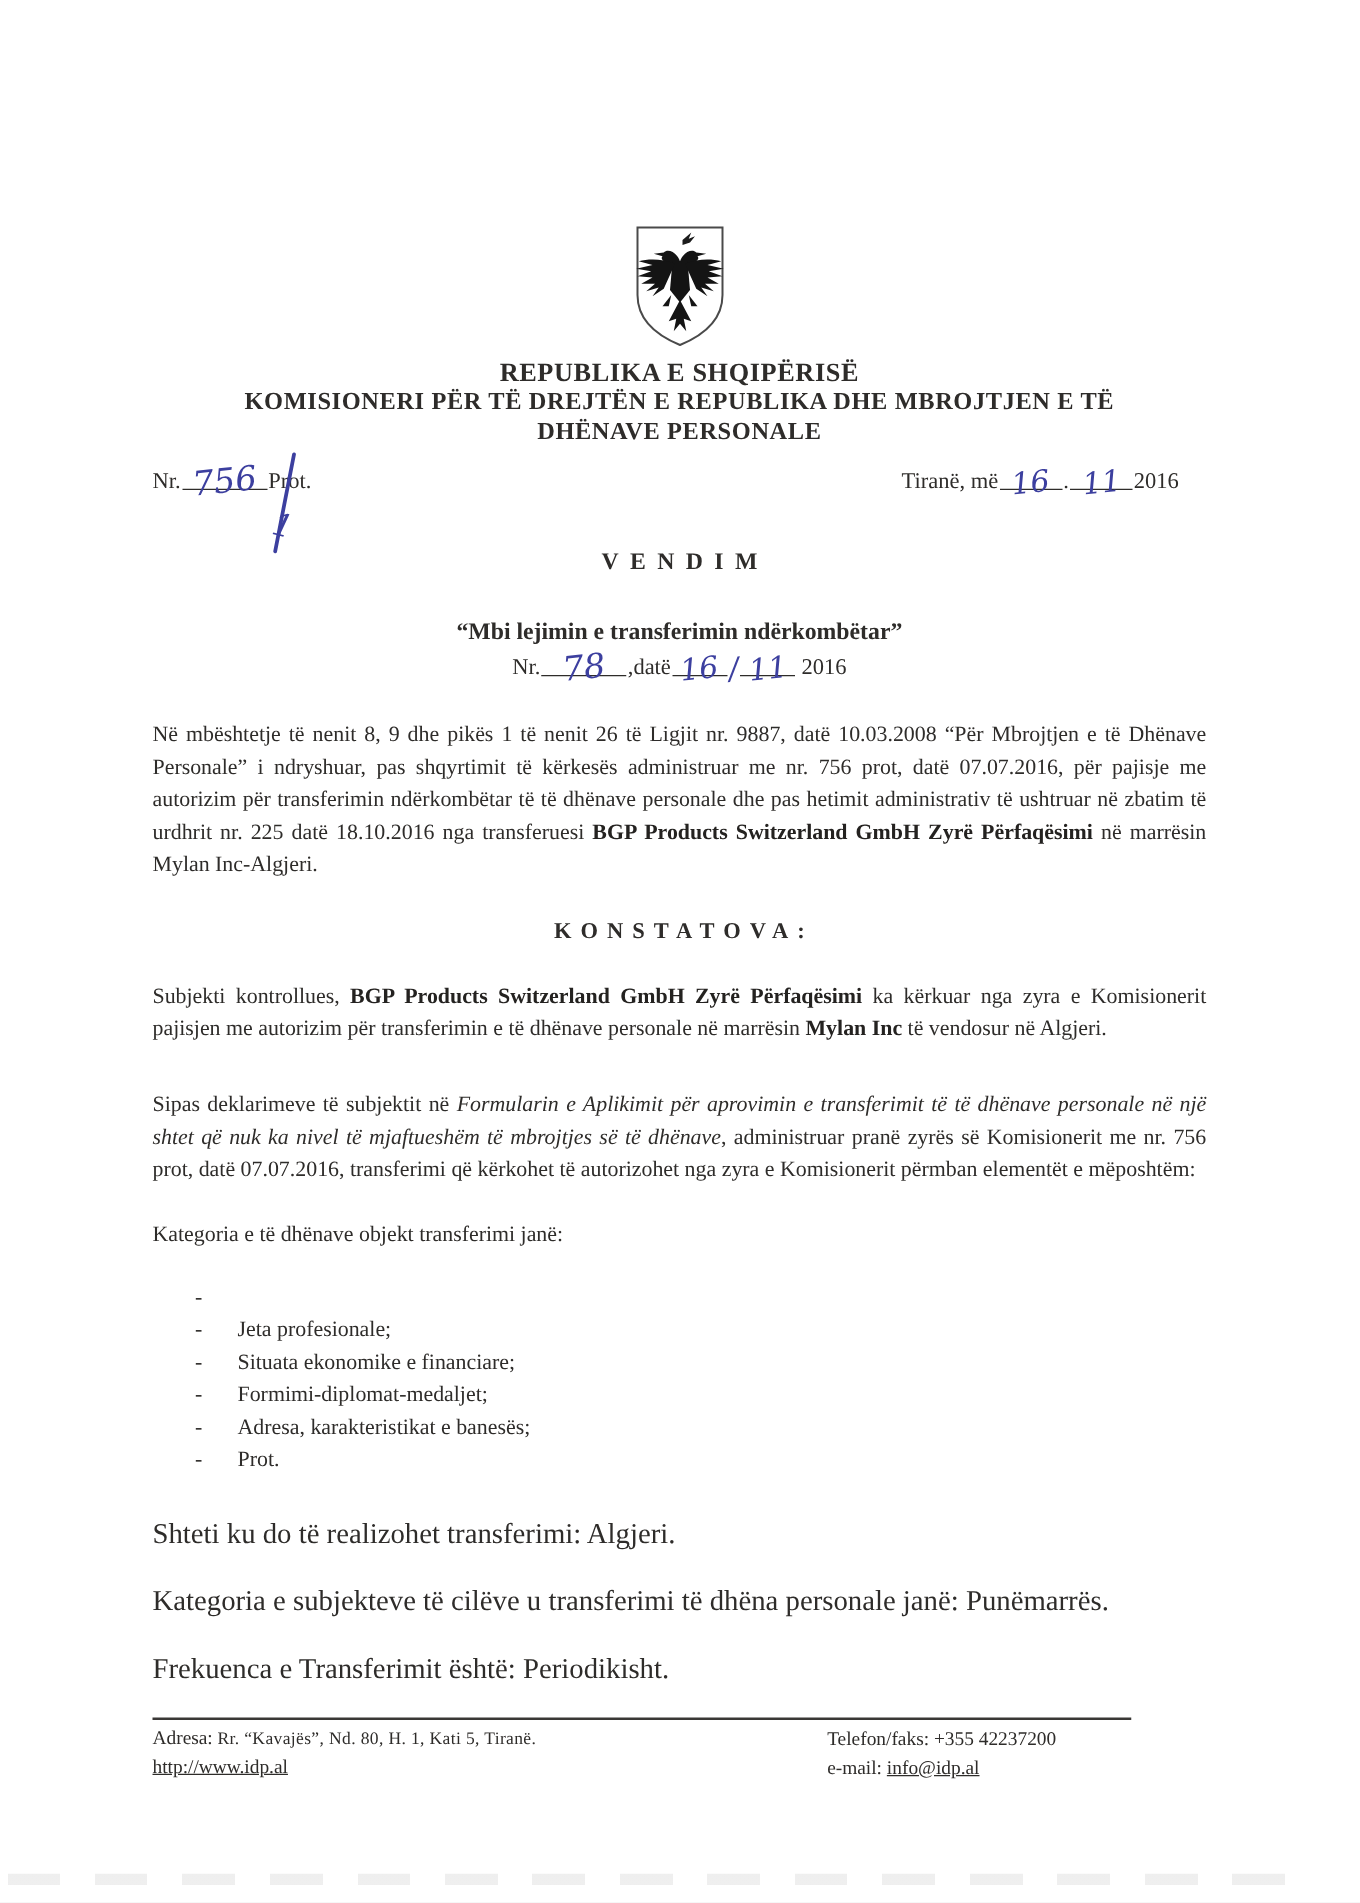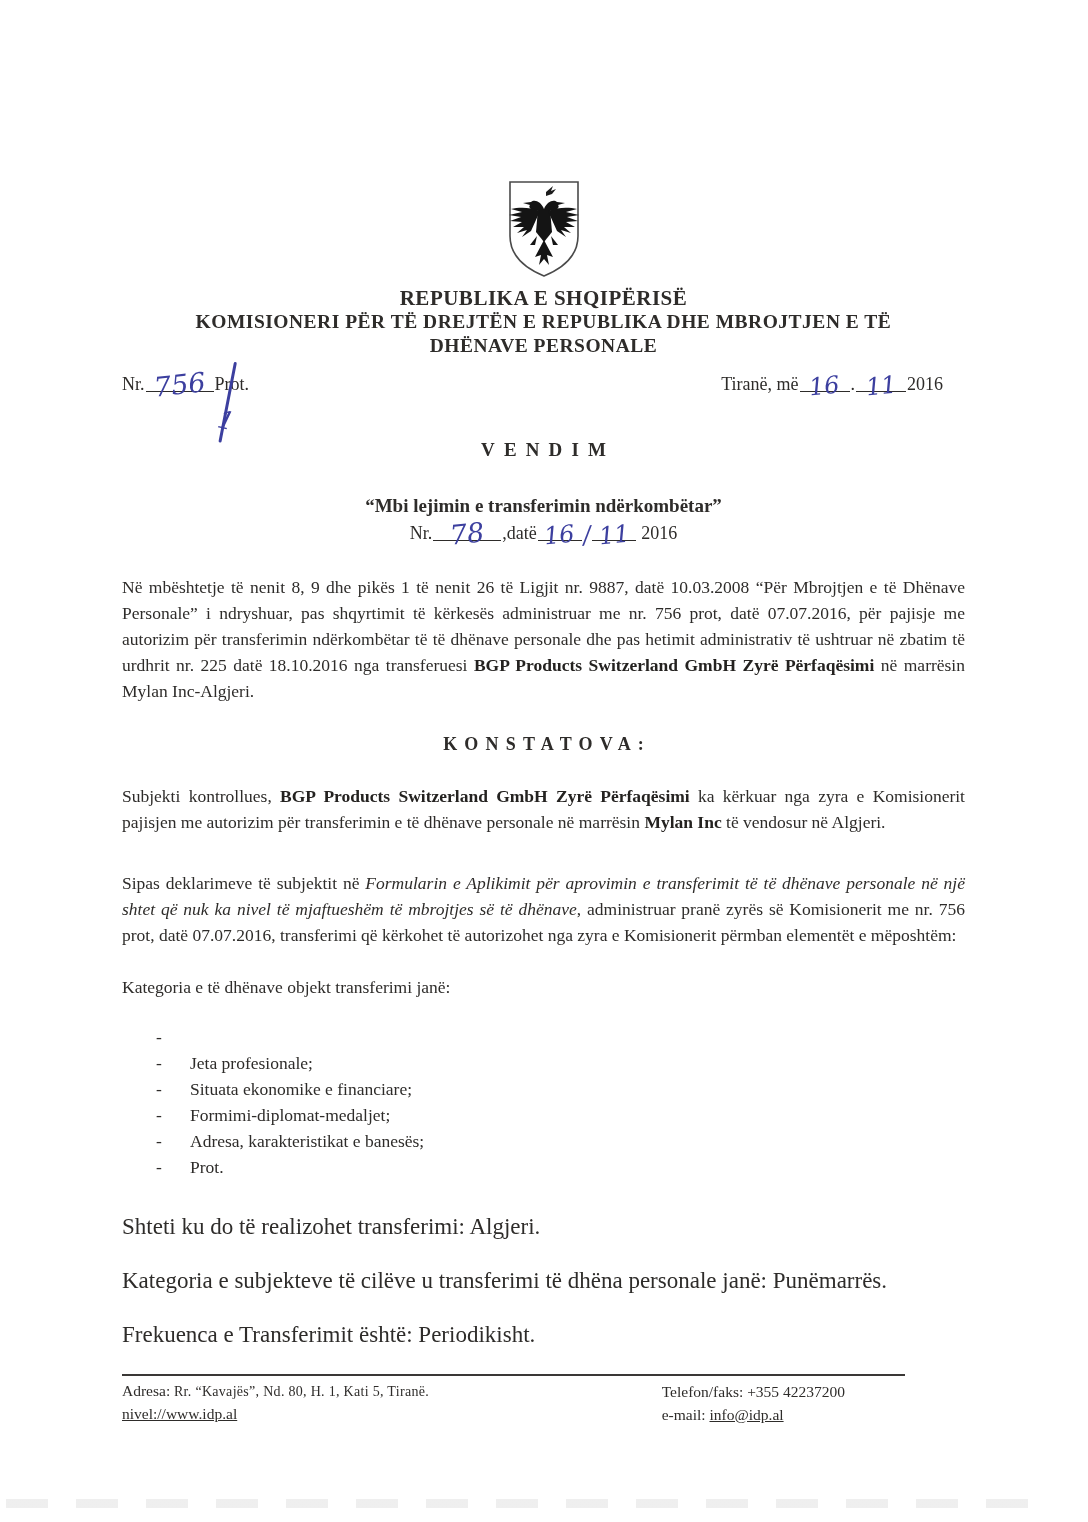--- a/index.html
+++ b/index.html
@@ -195,21 +195,21 @@
   <p class="stmt stmt-3">Frekuenca e Transferimit është: Periodikisht.</p>
 
   <footer class="doc-footer">
     <hr class="footer-rule">
     <div class="footer-cols">
       <div class="f-left">
         <div>
           <span class="f-label">Adresa:</span>
           <span class="f-small">Rr. “Kavajës”, Nd. 80, H. 1, Kati 5, Tiranë.</span>
         </div>
-        <a class="f-link">nivel://www.idp.al</a>
+        <a class="f-link">http://www.idp.al</a>
       </div>
       <div class="f-right">
         <div>Telefon/faks: +355 42237200</div>
         <div>
           <span>e-mail:</span>
           <a class="f-link">info@idp.al</a>
         </div>
       </div>
     </div>
   </footer>

